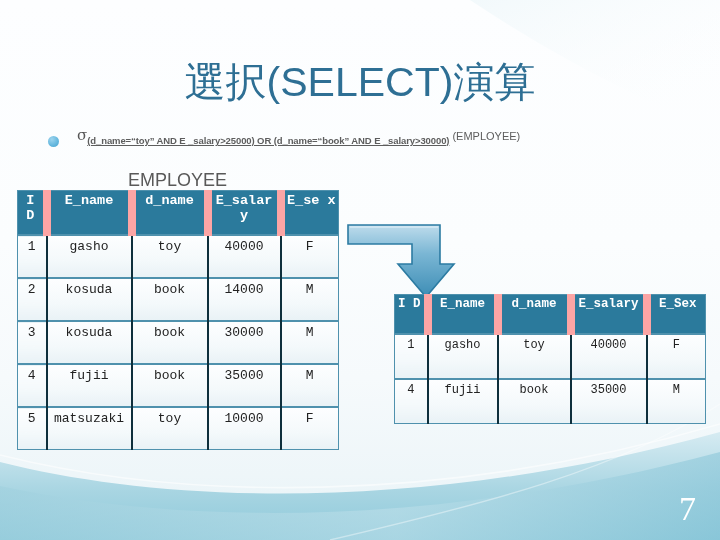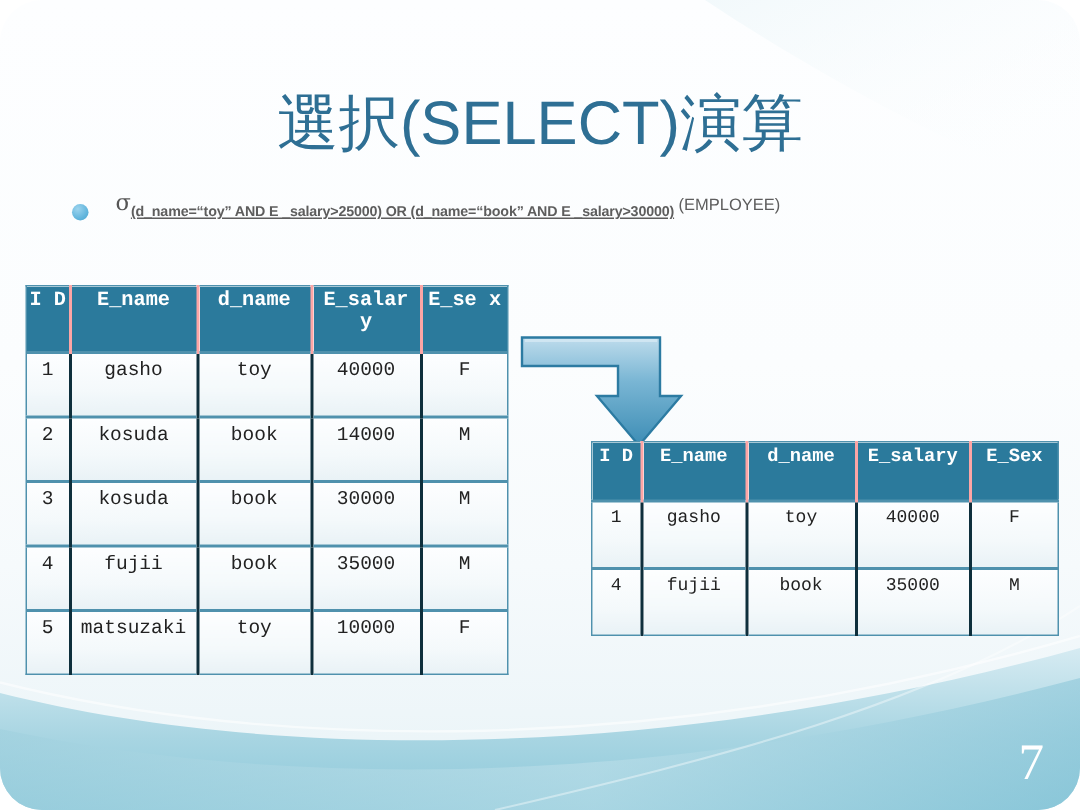--- a/index.html
+++ b/index.html
@@ -13,21 +13,20 @@
     font-family: "Liberation Sans", sans-serif;
     background: #ffffff;
   }
 
   #slide {
     position: relative;
     width: 720px;
     height: 540px;
     overflow: hidden;
     background: linear-gradient(180deg, #fdfeff 0%, #fbfdfe 45%, #f6fafc 70%, #eef6f9 88%, #e6f2f6 100%);
-    border-radius: 28px;
   }
 
   
   .bg-wave {
     position: absolute;
     left: 0;
     top: 0;
     width: 720px;
     height: 540px;
     pointer-events: none;
@@ -113,21 +112,21 @@
     border: 1px solid #4f91ad;
     background: #fff;
     font-family: Liberation Mono, monospace;
   }
   .db-table th {
     background: #2b7a9c;
     color: #ffffff;
     font-weight: bold;
     text-align: center;
     vertical-align: top;
-    border-left: 2px solid #fca5a5;
+    border-left: 8px solid #fca5a5;
     border-right: 0;
     padding: 3px 1px 2px 1px;
     line-height: 1.08;
     overflow: hidden;
   }
   .db-table th:first-child {
     border-left: 0;
   }
   .db-table td {
     text-align: center;
@@ -228,20 +227,21 @@
 
   <div id="title">選択(SELECT)演算</div>
 
   <div id="formula-row">
     <span id="bullet-dot"></span>
     <span id="formula">
       <span class="sigma">σ</span><span class="cond">(d_name=“toy” AND E _salary&gt;25000)  OR  (d_name=“book” AND E _salary&gt;30000)</span><span class="relname">(EMPLOYEE)</span>
     </span>
   </div>
 
+  <div id="employee-caption">EMPLOYEE</div>
 
   <table class="db-table" id="employee-table">
     <colgroup>
       <col style="width:29px">
         <col style="width:85px">
         <col style="width:76px">
         <col style="width:73px">
         <col style="width:58px">
     </colgroup>
     <thead>

